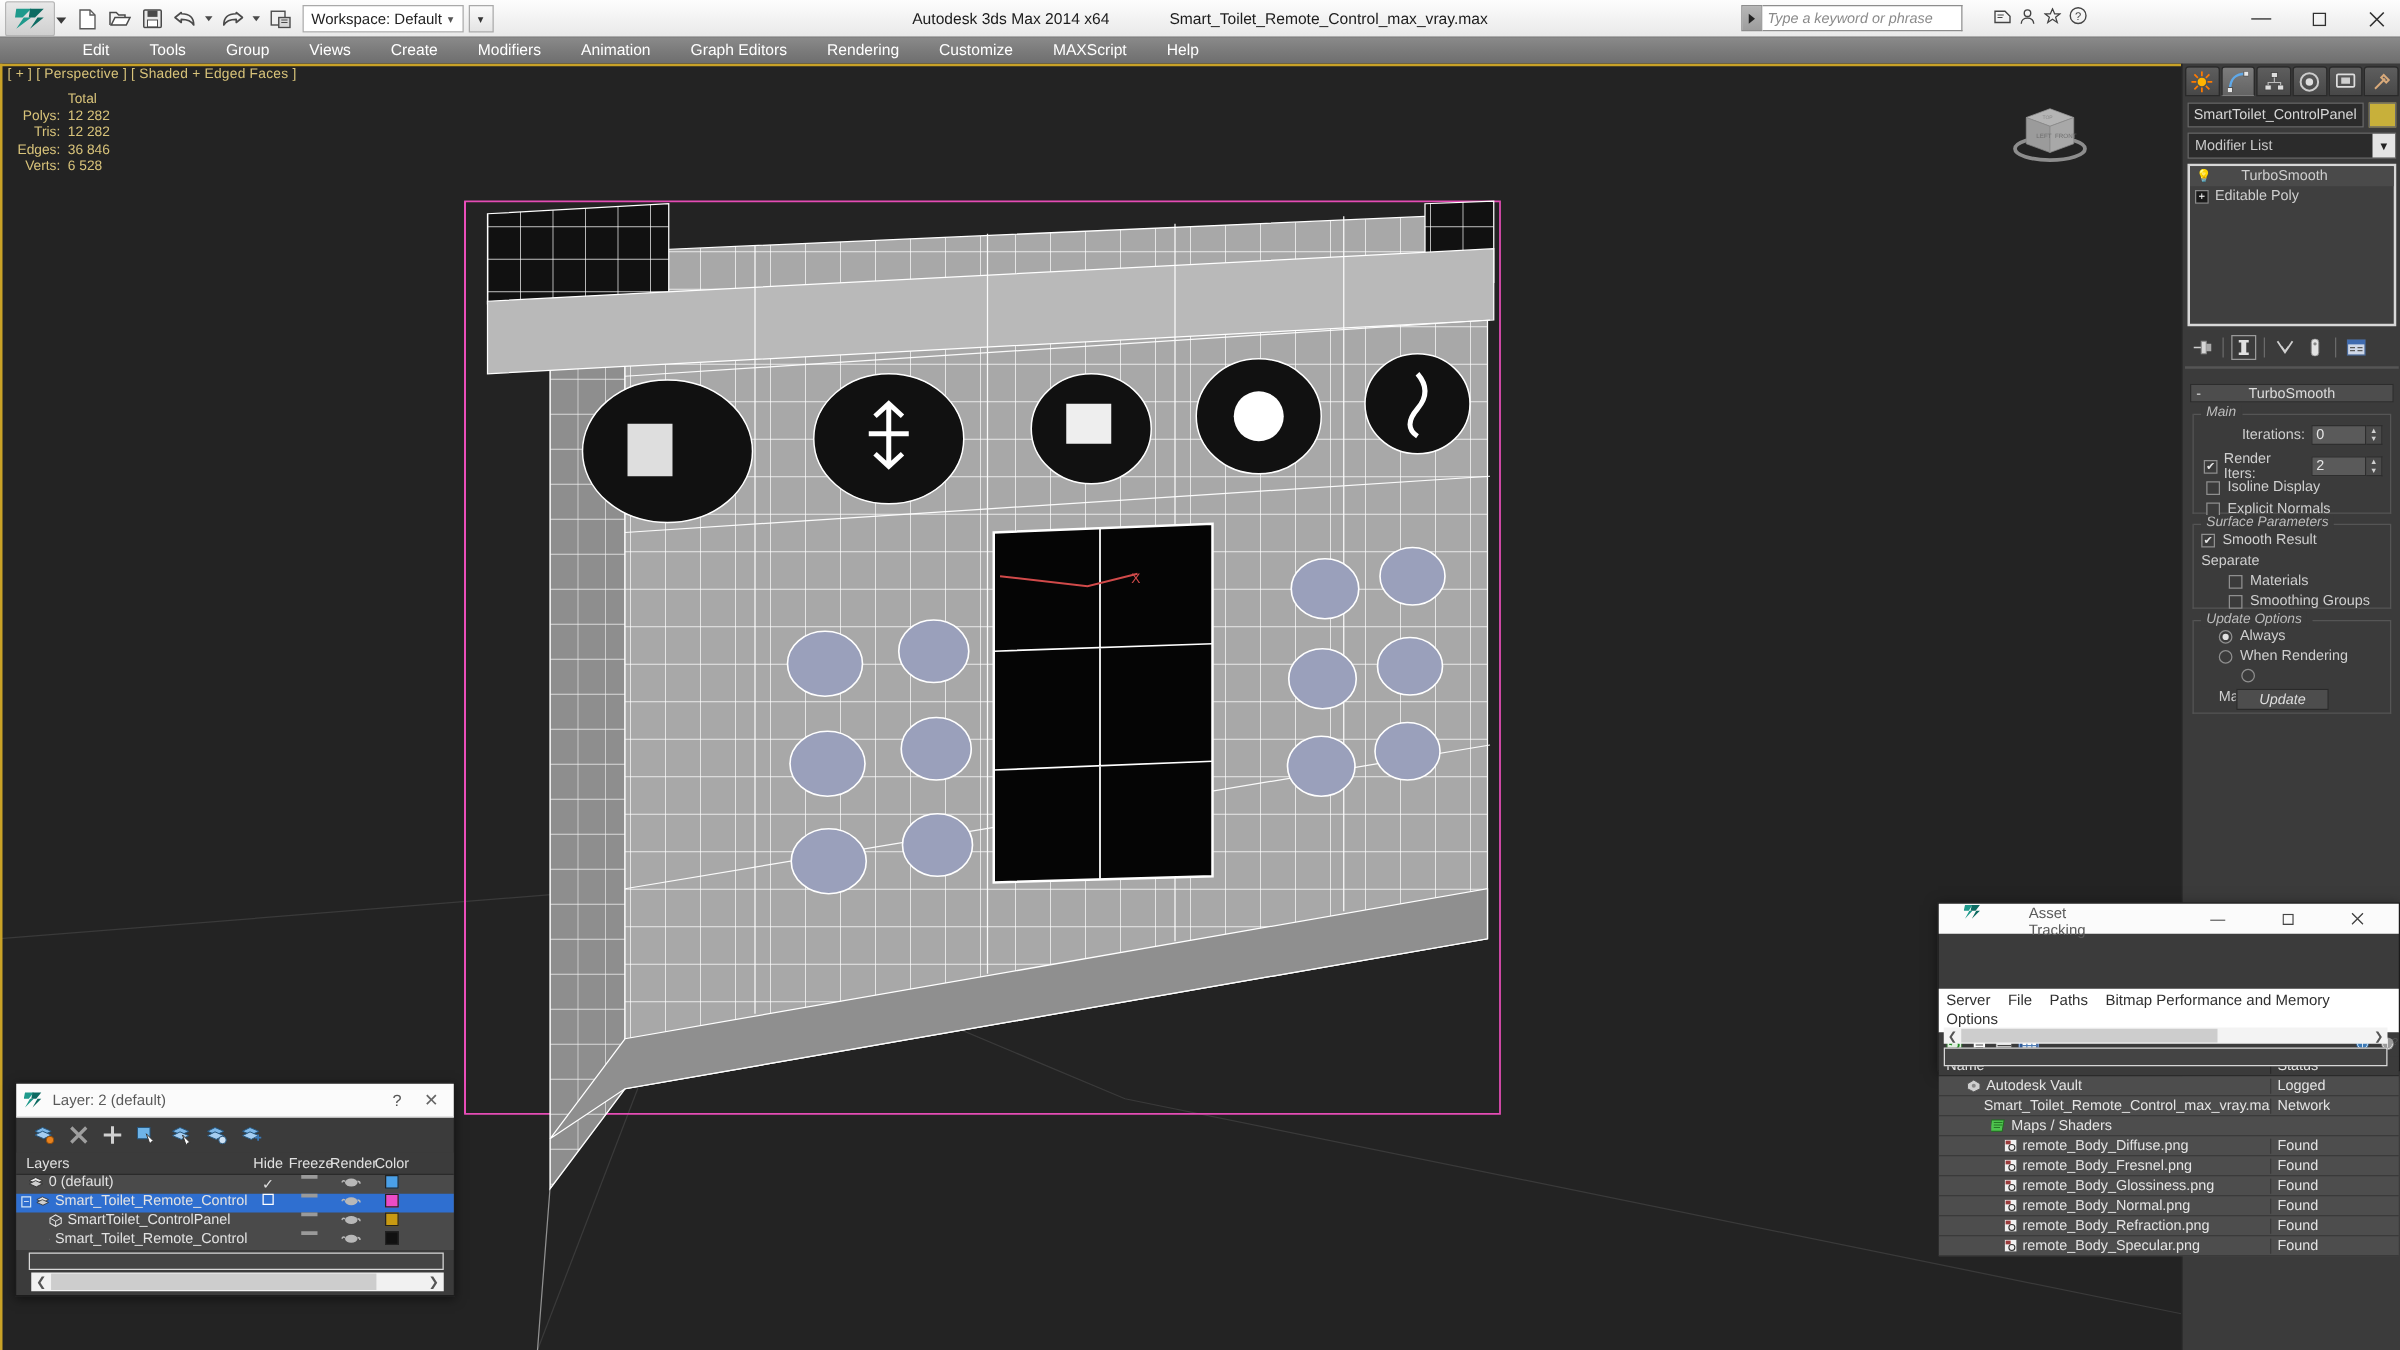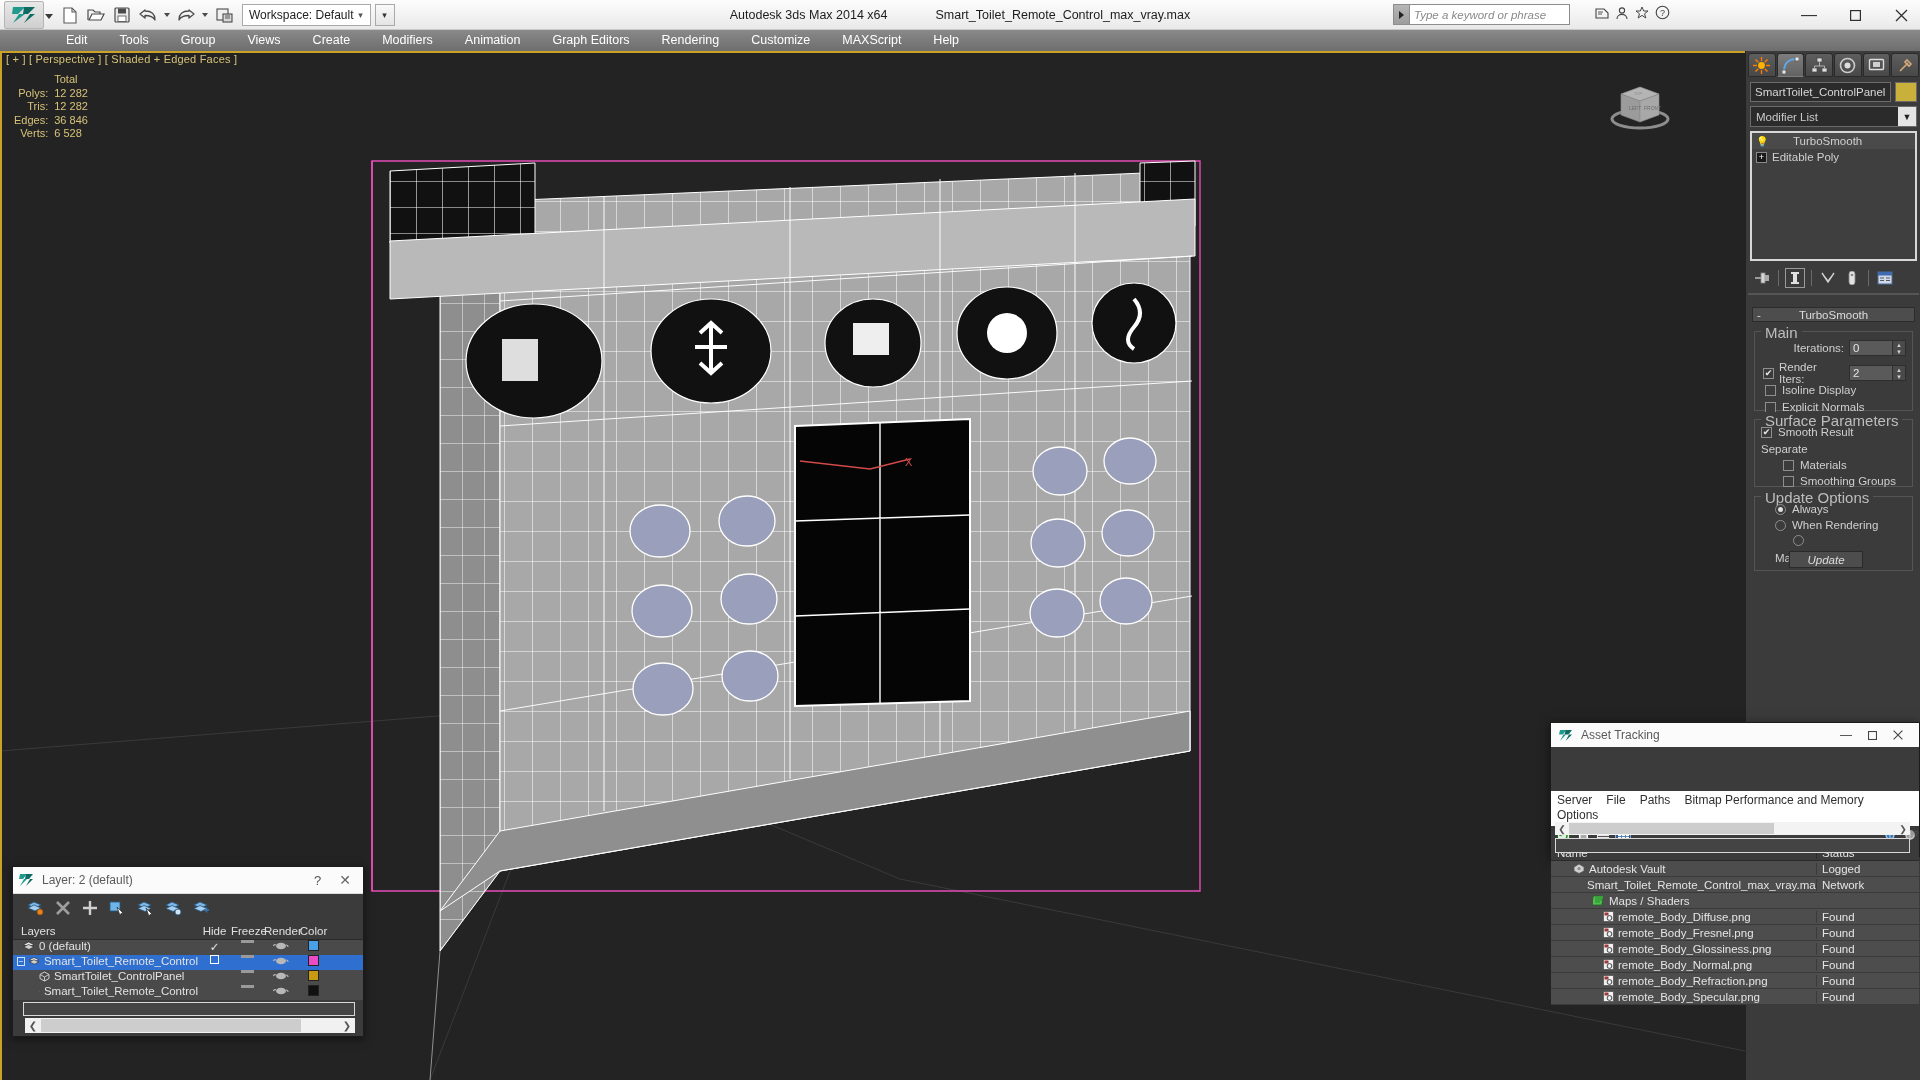--- a/index.html
+++ b/index.html
@@ -172,21 +172,21 @@
     background:#4d4d4d; border:1px solid #2c2c2c; color:#dcdcdc;
     font-size:11.5px; display:flex; align-items:center; justify-content:center; position:absolute;
   }
   .rollout-title .minus { position:absolute; left:4px; }
 
   .groupbox {
     position:absolute; border:1px solid #555; border-top:none;
   }
   .groupbox .gtitle {
     position:absolute; top:-7px; left:6px; background:#3b3b3b; padding:0 4px;
-    font-size:15px; color:#bdbdbd;
+    font-size:11px; color:#bdbdbd;font-style:italic;
   }
   .groupbox .gtop-l { position:absolute; top:0; left:0; width:6px;height:1px;background:#555; }
   .groupbox .gtop-r { position:absolute; top:0; right:0; height:1px;background:#555; }
 
   .row { display:flex; align-items:center; font-size:11.5px; color:#cfcfcf; }
   .cb {
     width:11px;height:11px;background:#3b3b3b;border:1px solid #8f8f8f;
     display:inline-flex;align-items:center;justify-content:center; flex:none;
   }
   .cb.checked::after { content:"✔"; font-size:9px; color:#e8e8e8; line-height:1; }
@@ -250,21 +250,21 @@
   }
   .ld-scroll .arr { width:16px;text-align:center;font-size:10px;color:#555; }
   .ld-scroll .thumb { height:13px; background:#cdcdcd; border:1px solid #cdcdcd; }
 
   
   .assetdlg {
     position:absolute; left:1550px; top:722px; width:370px; height:135px;
     background:#3b3b3b; border:1px solid #1c1c1c;
     box-shadow:0 2px 10px rgba(0,0,0,.5);
   }
-  .at-title { height:24px; background:#fbfbfb; display:flex; align-items:center; padding:0 8px; }
+  .at-title { height:24px; background:#fbfbfb; display:flex; align-items:flex-start; padding:0 20px;gap:30px; }
   .at-title .ttext { font-size:12px; color:#5a5a5a; margin-left:8px; }
   .at-wc { width:26px;height:24px;display:flex;align-items:center;justify-content:center;color:#444;font-size:12px; }
   .at-menu {
     background:#fff; color:#303030; font-size:12px; padding:2px 4px 3px 6px; line-height:15px;margin-top:44px;
   }
   .at-menu span { margin-right:14px; white-space:nowrap; }
   .at-toolbar { height:19px; background:#3b3b3b; display:flex; align-items:center; padding-left:4px; gap:4px; }
   .at-tb { width:16px;height:16px;display:flex;align-items:center;justify-content:center; }
   .at-tb.active { border:1px solid #8aa8d8; background:#2f5c9e; }
   .at-head {

